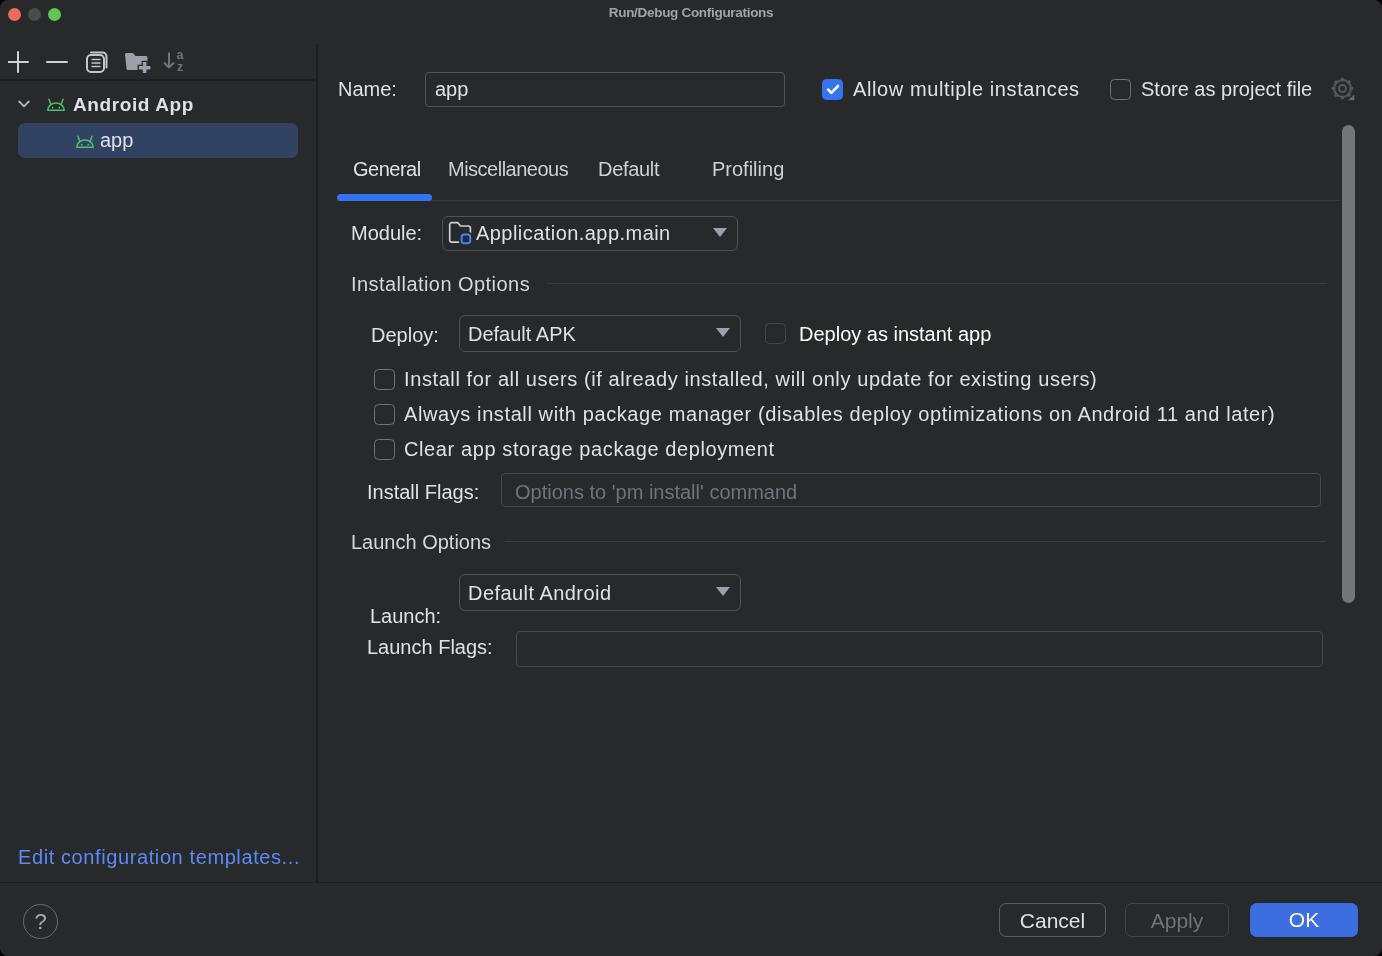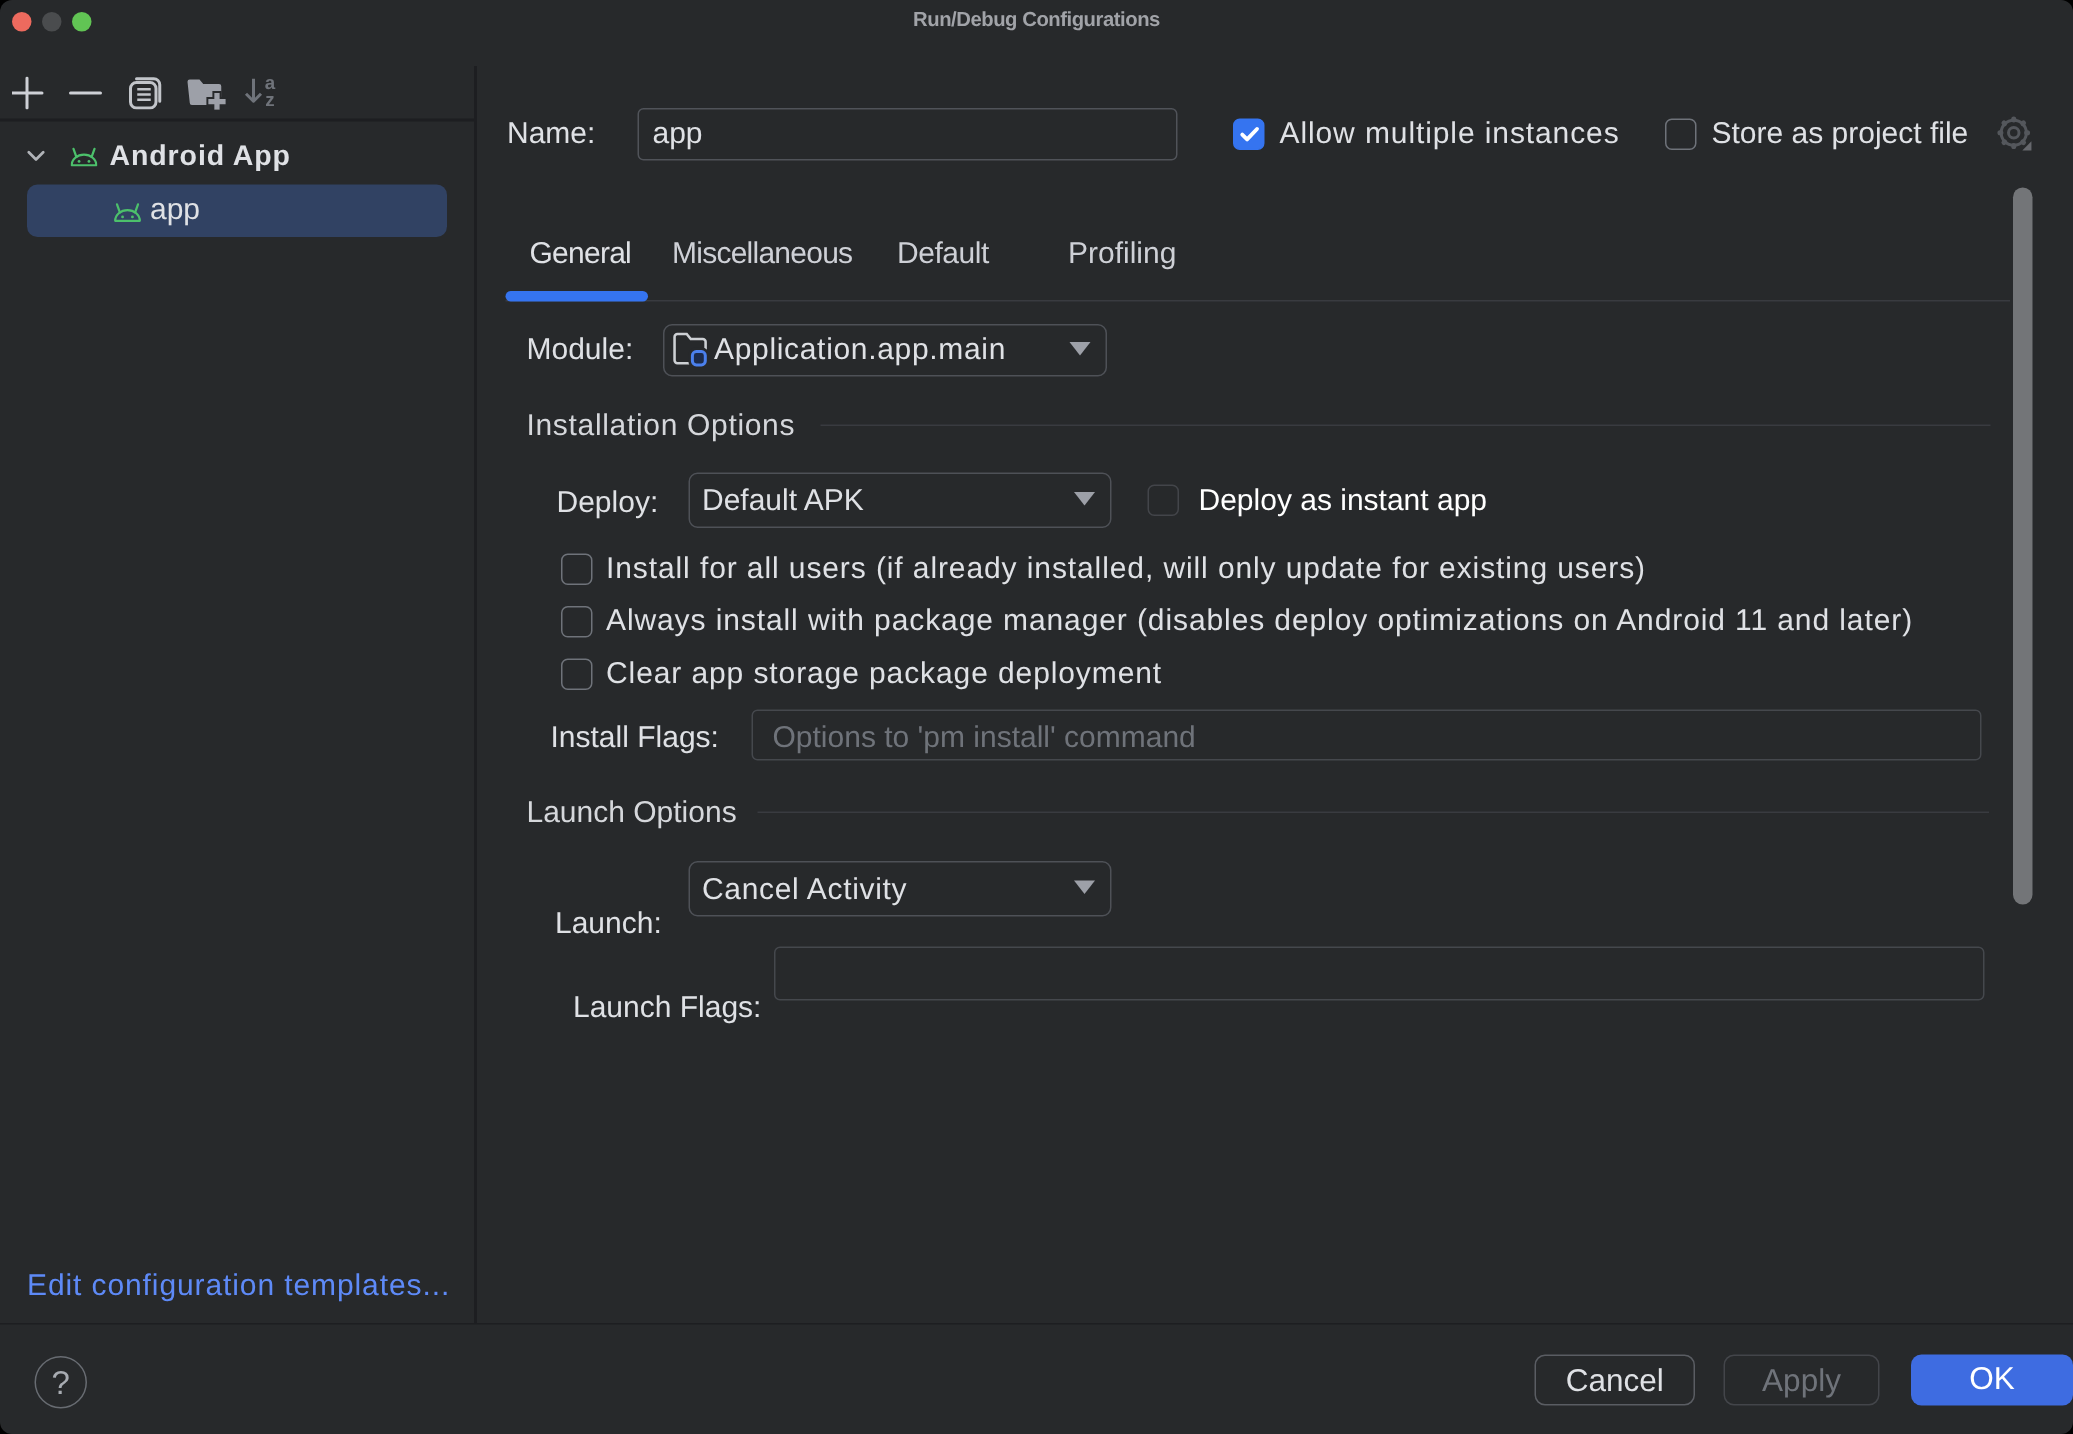--- a/index.html
+++ b/index.html
@@ -9,21 +9,21 @@
   .lbl{position:absolute;white-space:nowrap;}
   .dot{position:absolute;width:13px;height:13px;border-radius:50%;top:7.5px;}
   .cb{position:absolute;width:19px;height:19px;border:1.5px solid #6F737A;border-radius:4.5px;background:transparent;}
   .cb.checked{background:#3574F0;border-color:#3574F0;}
   .cb.dis{border-color:#43454A;}
   .input{position:absolute;border:1px solid #45484D;border-radius:4px;background:transparent;}
   .combo{position:absolute;border:1px solid #4E5157;border-radius:6px;background:#27292B;}
   .carrow{position:absolute;width:0;height:0;border-left:7px solid transparent;border-right:7px solid transparent;border-top:9px solid #9DA0A8;}
   .hline{position:absolute;height:1px;background:#393B40;}
   .sep{position:absolute;background:#1D1E21;}
-  .btn{position:absolute;box-sizing:border-box;height:34px;border-radius:7px;border:1px solid #5A5D63;color:#DFE1E5;text-align:center;line-height:33px;font-size:21px;margin-left:24px;}
+  .btn{position:absolute;box-sizing:border-box;height:34px;border-radius:7px;border:1px solid #5A5D63;color:#DFE1E5;text-align:center;line-height:33px;font-size:21px;}
   .ph{color:#6F737A;}
   .ls6{letter-spacing:0.6px;}
   .ls4{letter-spacing:0.45px;}
 </style>
 </head>
 <body>
 <div class="win">
 
   <div class="dot" style="left:8px;background:#ED6A5E;"></div>
   <div class="dot" style="left:28px;background:#4A4C4E;"></div>
@@ -134,24 +134,24 @@
 
   <div class="lbl" style="left:367px;top:481px;">Install Flags:</div>
   <div class="input" style="left:501px;top:473px;width:818px;height:32px;"></div>
   <div class="lbl ph" style="left:515px;top:481px;">Options to 'pm install' command</div>
 
   <div class="lbl" style="left:351px;top:531px;color:#D5D7DB;">Launch Options</div>
   <div class="hline" style="left:505px;top:541px;width:821px;"></div>
 
   <div class="lbl" style="left:370px;top:581px;margin-top:24px;">Launch:</div>
   <div class="combo" style="left:459px;top:574px;width:280px;height:35px;"></div>
-  <div class="lbl ls4" style="left:468px;top:582px;">Cancel Activity</div>
+  <div class="lbl ls4" style="left:468px;top:582px;">Default Android</div>
   <div class="carrow" style="left:716px;top:587px;"></div>
 
-  <div class="lbl" style="left:382px;top:636px;margin-top:25px;">Launch Flags:</div>
+  <div class="lbl" style="left:367px;top:636px;">Launch Flags:</div>
   <div class="input" style="left:515.5px;top:631px;width:805px;height:34px;"></div>
 
   <div class="abs" style="left:1342px;top:125px;width:13px;height:478px;border-radius:6.5px;background:#737578;"></div>
 
   <div class="abs" style="left:23px;top:904px;width:33px;height:33px;border-radius:50%;border:1px solid #686C72;color:#A8ACB2;text-align:center;line-height:33px;font-size:22px;">?</div>
 
   <svg class="abs" style="left:825px;top:81px;" width="16" height="16" viewBox="0 0 16 16">
     <path d="M3.2 8.7l3.2 3.2L13 5" stroke="#fff" stroke-width="2.6" fill="none" stroke-linecap="round" stroke-linejoin="round"></path>
   </svg>
   <div class="btn" style="left:999px;top:903px;width:107px;">Cancel</div>

